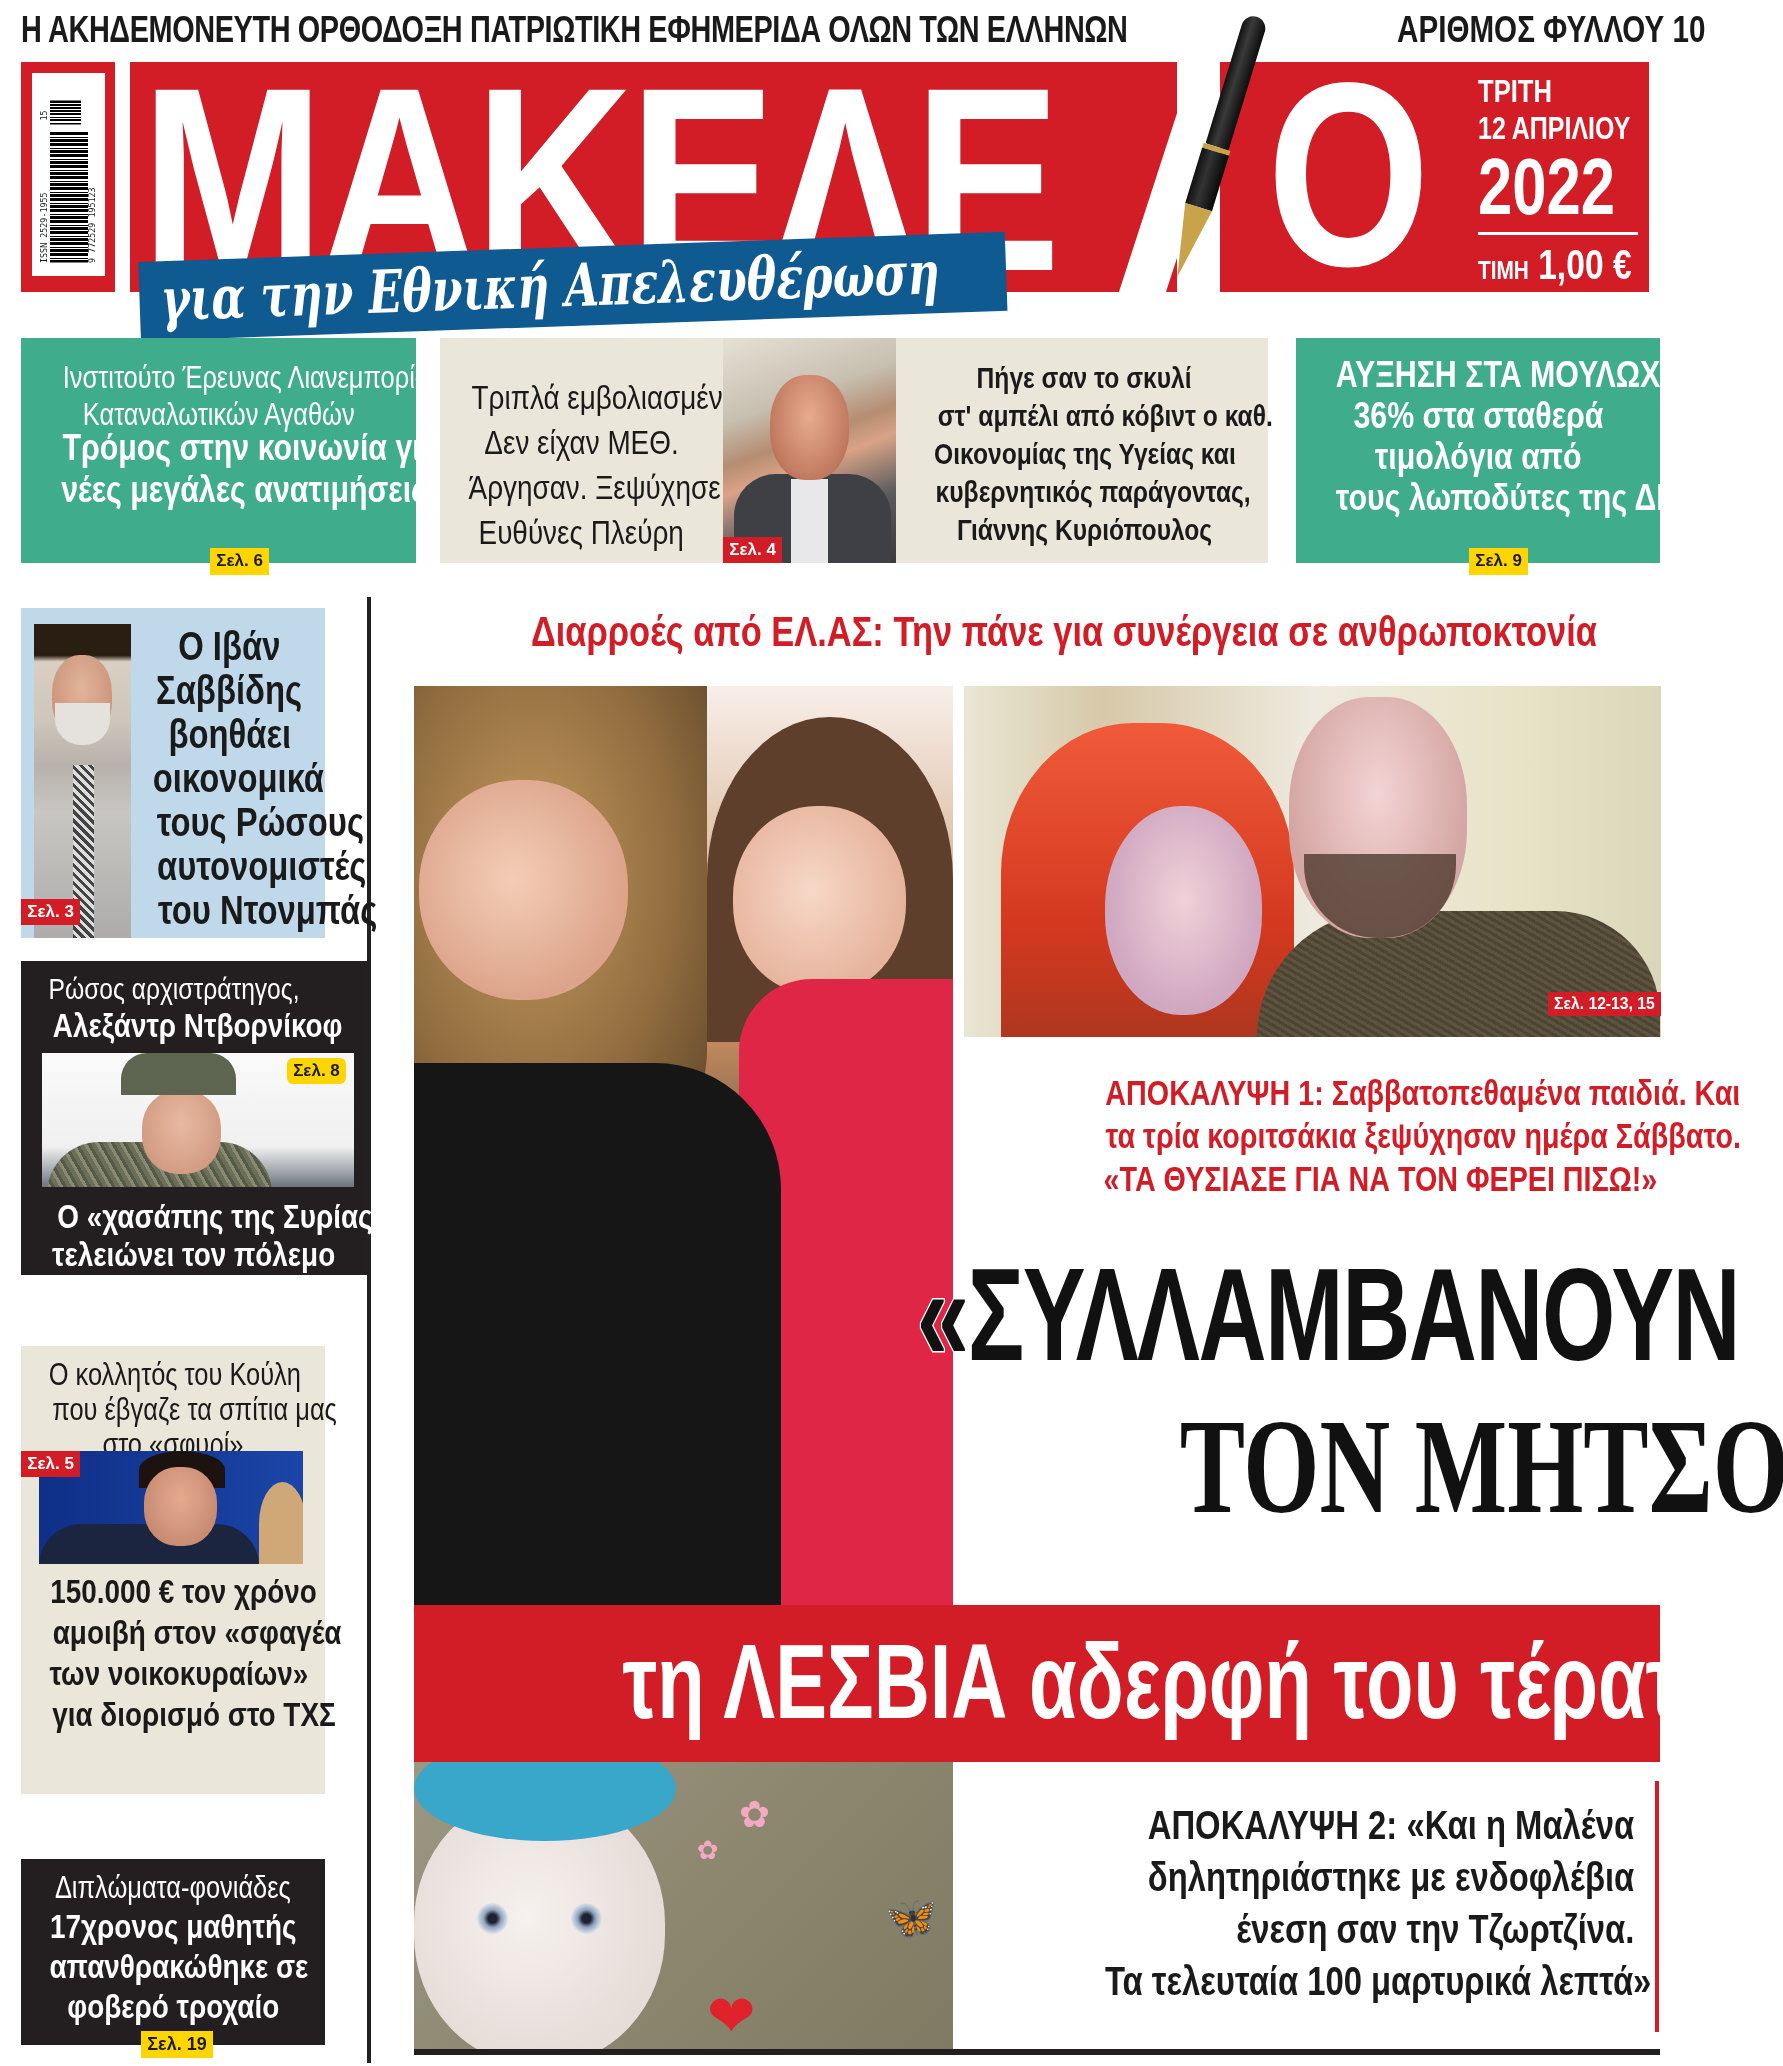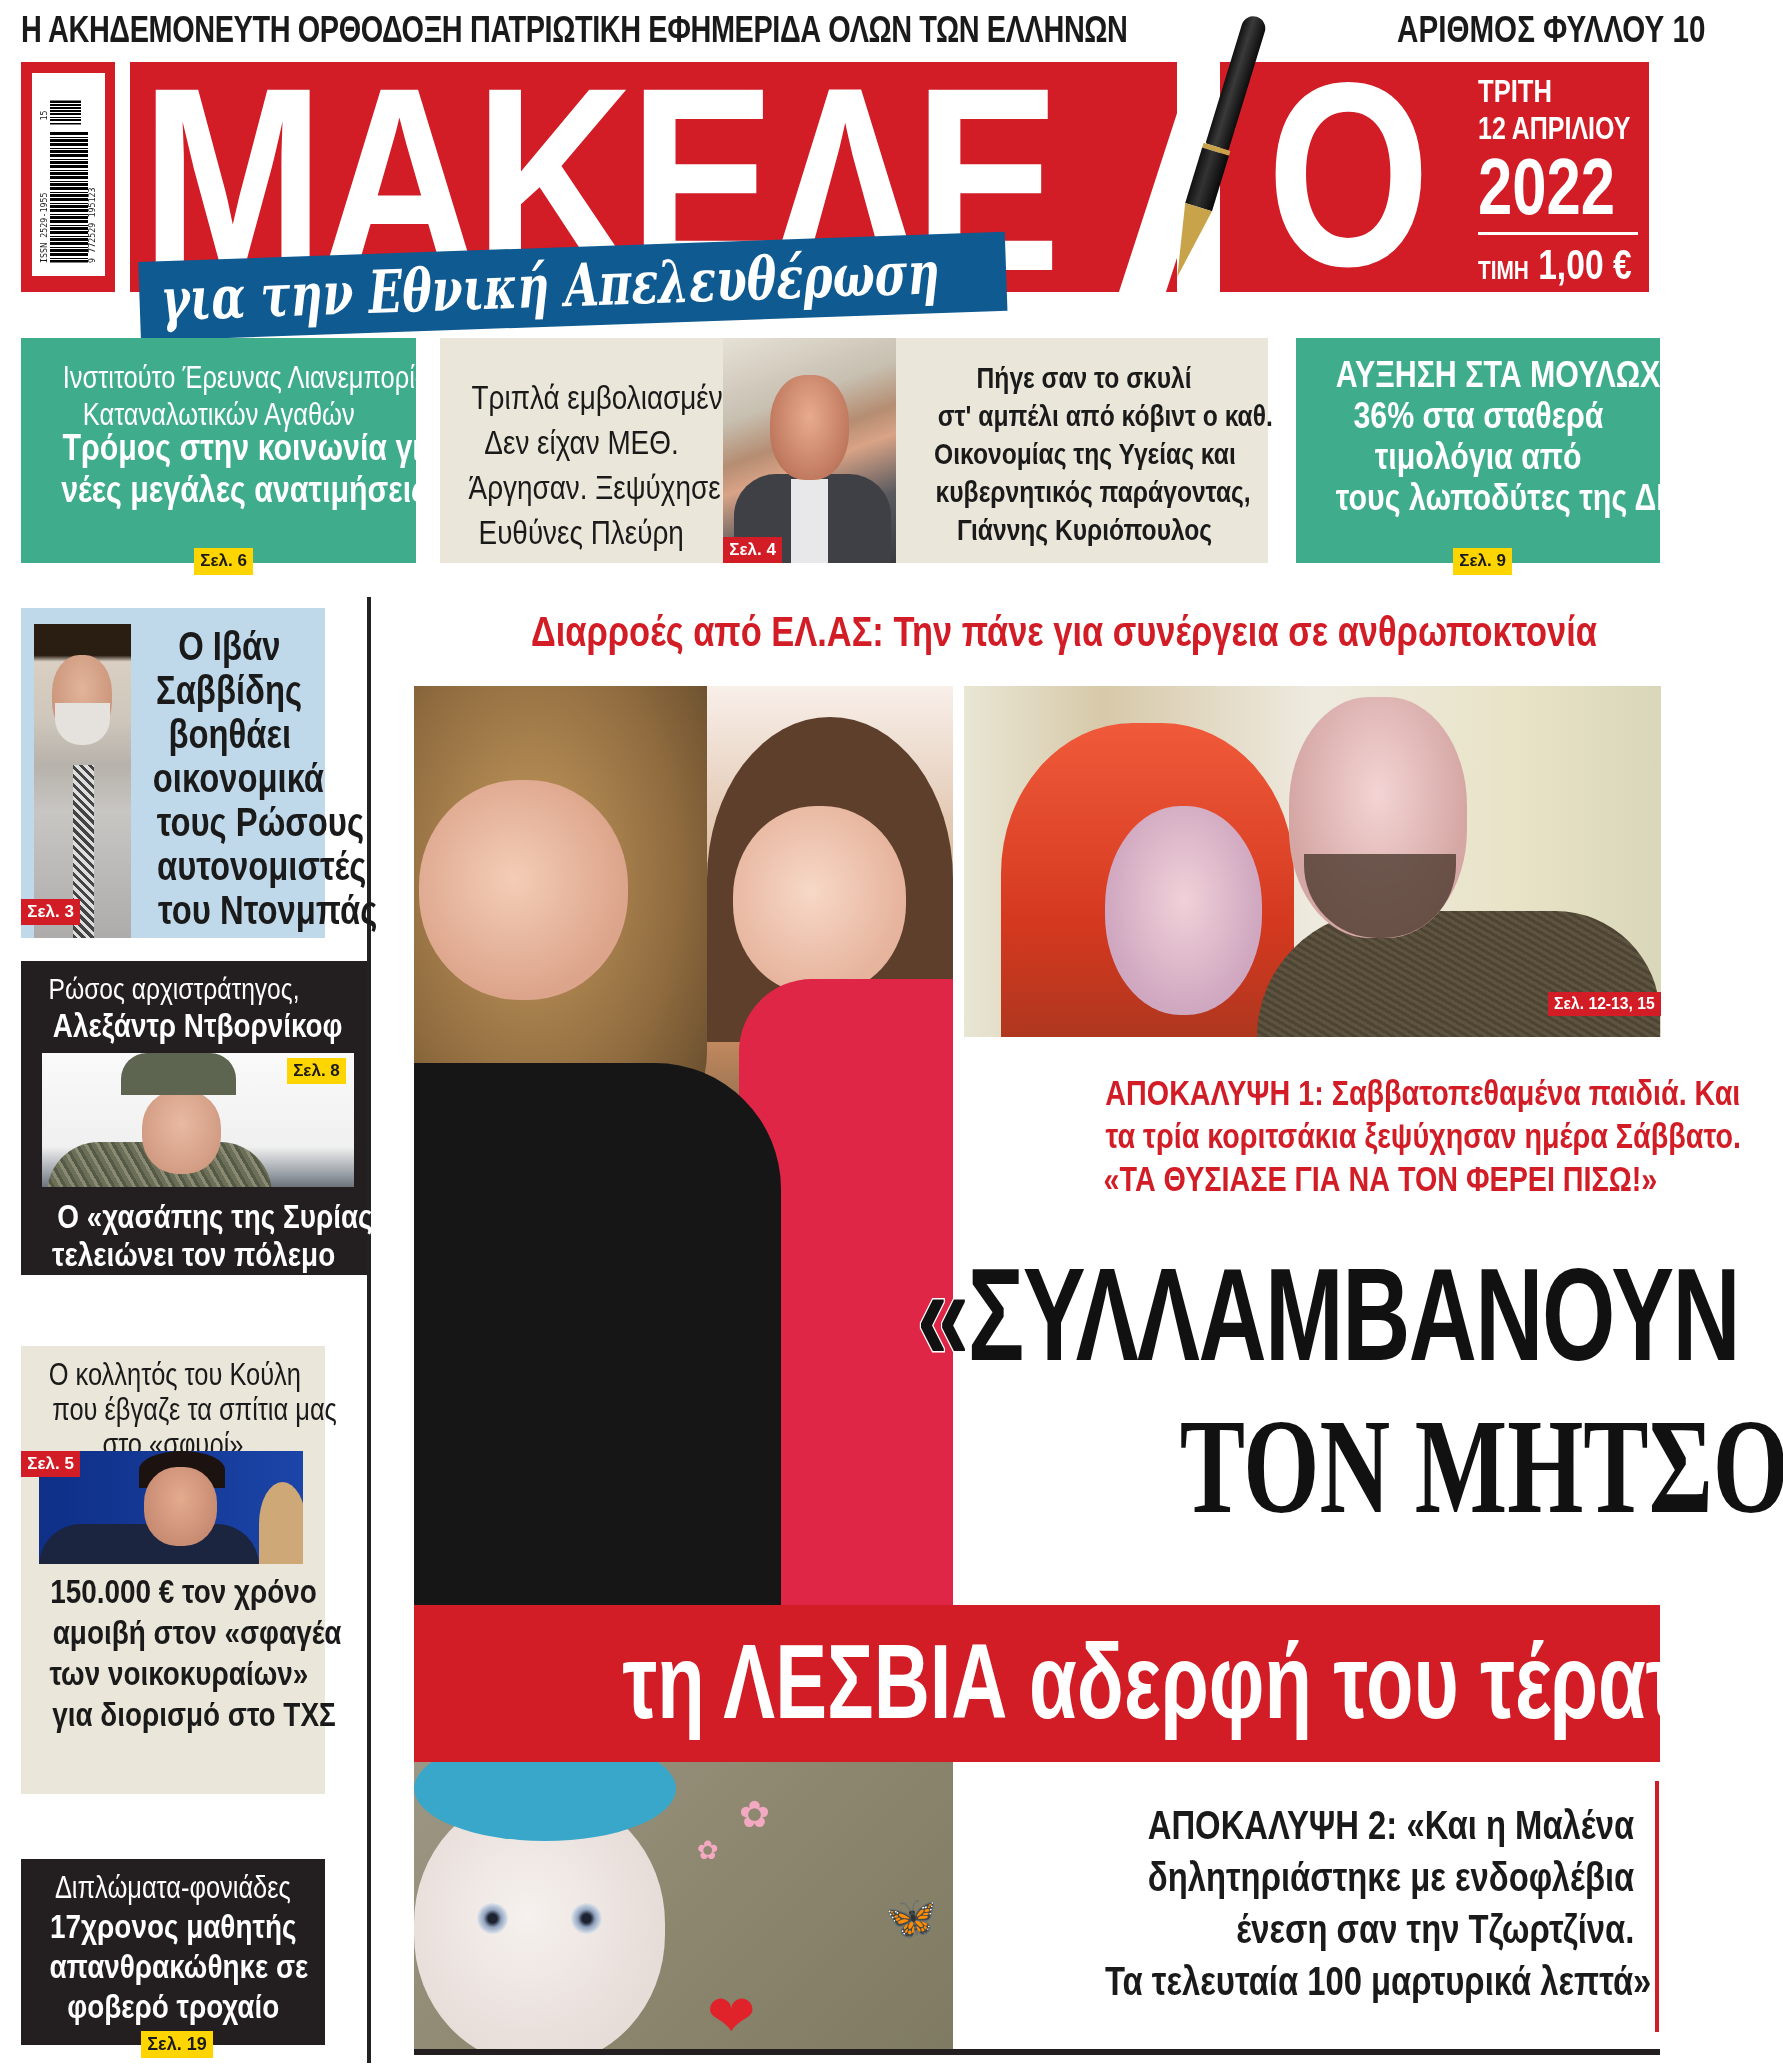--- a/index.html
+++ b/index.html
@@ -67,41 +67,41 @@
   #teaser2 .photo { position: absolute; left: 283px; top: 0; width: 173px; height: 225px; background: linear-gradient(160deg,#e6e1d6 0%,#c7bfb0 30%,#b58d72 45%,#d9a386 55%,#5b5b5f 75%,#3a3a3e 100%); }
   #teaser2 .face { position: absolute; left: 47px; top: 37px; width: 79px; height: 105px; border-radius: 45%; background: radial-gradient(ellipse at 50% 40%, #e8ab8e, #c17a5f 70%, #9b5d47); }
   #teaser2 .suit { position: absolute; left: 10.5px; top: 136px; width: 157px; height: 89px; border-radius: 42px 42px 0 0; background: #3f4045; }
   #teaser2 .shirt { position: absolute; left: 68px; top: 141px; width: 37px; height: 84px; background: #e8e8ea; }
   #teaser2 .pg-red { position: absolute; left: 283px; bottom: 0; }
   #teaser2 .txt2 { position: absolute; left: 461px; width: 367px; top: 21px; font-size: 30px; font-weight: 700; line-height: 38px; text-align: center; white-space: nowrap; }
 
   #teaser3 { left: 1296px; top: 338px; width: 364px; height: 225px; }
   #teaser3 .l1 { position: absolute; left: 0; width: 100%; top: 15.7px; font-size: 37px; font-weight: 700; line-height: 41px; text-align: center; white-space: nowrap; }
 
-  .pg-under { position: absolute; bottom: -11.5px; }
+  .pg-under { position: absolute; bottom: -11.5px; margin-left: 16px; }
 
   
   #vrule { left: 367px; top: 597px; width: 4.2px; height: 1466px; background: #222; }
 
   #side1 { left: 21px; top: 608px; width: 304px; height: 330px; background: #bfd9ea; }
   #side1 .photo { position: absolute; left: 13px; top: 15.7px; width: 97px; height: 314px; background: linear-gradient(180deg,#2a1d12 0%,#2a1d12 10%,#d9cfc2 12%,#cfc7bc 30%,#b7b2ab 45%,#c8c6c3 60%,#aeacaa 100%); }
   #side1 .photo .face { position: absolute; left: 18.3px; top: 31px; width: 60px; height: 84px; border-radius: 45%; background: radial-gradient(ellipse at 50% 40%, #e2b49a, #c48c72); }
   #side1 .photo .beard { position: absolute; left: 21px; top: 79px; width: 55px; height: 42px; border-radius: 0 0 26px 26px; background: #e5e2dd; }
   #side1 .photo .tie { position: absolute; left: 39px; top: 141px; width: 21px; height: 173px; background: repeating-linear-gradient(45deg,#444 0 3.1px,#ddd 3.1px 6.3px); }
   #side1 .pg-red { position: absolute; left: 0; top: 291px; }
   #side1 .txt { position: absolute; left: 113px; width: 191px; top: 15.7px; font-size: 40px; font-weight: 700; line-height: 44px; text-align: center; white-space: nowrap; }
 
   #side2 { left: 21px; top: 961px; width: 346px; height: 314px; background: #231f20; color: #fff; }
   #side2 .l1 { position: absolute; left: 0; width: 304px; top: 10.5px; font-size: 30px; line-height: 34px; text-align: center; white-space: nowrap; }
   #side2 .l2 { position: absolute; left: 0; width: 304px; top: 46px; font-size: 34px; font-weight: 700; line-height: 37px; text-align: center; white-space: nowrap; }
   #side2 .photo { position: absolute; left: 21px; top: 92px; width: 312px; height: 134px; background: linear-gradient(180deg,#fafafa 0%,#f0f0f0 70%,#9aa0a7 90%,#6c737b 100%); overflow: hidden; }
   #side2 .cap { position: absolute; left: 79px; top: 0; width: 115px; height: 42px; border-radius: 26px 26px 0 0; background: #5d6450; }
   #side2 .face { position: absolute; left: 100px; top: 37px; width: 79px; height: 84px; border-radius: 45%; background: radial-gradient(ellipse at 50% 40%, #e9b9a2, #c99177); }
   #side2 .coat { position: absolute; left: 5.2px; top: 89px; width: 225px; height: 52px; border-radius: 73px 73px 0 0; background: repeating-linear-gradient(60deg,#6b6f58 0 4.2px,#8a8a72 4.2px 7.3px,#555a46 7.3px 10.5px); }
-  #side2 .pg-yellow { position: absolute; right: 7.9px; top: 5.2px; }
+  #side2 .pg-yellow { position: absolute; right: 7.9px; top: 5.2px; border-radius: 6px; }
   #side2 .l3 { position: absolute; left: 0; width: 304px; top: 236px; font-size: 34px; font-weight: 700; line-height: 38px; text-align: center; white-space: nowrap; }
 
   #side3 { left: 21px; top: 1346px; width: 304px; height: 448px; background: #ebe6da; }
   #side3 .l1 { position: absolute; left: 0; width: 100%; top: 10.5px; font-size: 31px; line-height: 35px; text-align: center; white-space: nowrap; }
   #side3 .photo { position: absolute; left: 18.3px; top: 105px; width: 264px; height: 113px; background: linear-gradient(90deg,#0f2f88 0%,#163c9a 60%,#1b45a8 100%); overflow: hidden; }
   #side3 .man-face { position: absolute; left: 105px; top: 15.7px; width: 73px; height: 79px; border-radius: 45%; background: radial-gradient(ellipse at 50% 40%, #e4ab8f, #bd7f66); }
   #side3 .man-hair { position: absolute; left: 100px; top: 0; width: 86px; height: 37px; border-radius: 50% 50% 0 0; background: #1c1310; }
   #side3 .man-suit { position: absolute; left: 0; top: 73px; width: 220px; height: 42px; border-radius: 63px 63px 0 0; background: #1b2540; }
   #side3 .woman { position: absolute; left: 220px; top: 31px; width: 47px; height: 84px; border-radius: 50% 50% 0 0; background: #cfa878; }
   #side3 .pg-red { position: absolute; left: 0; top: 105px; }

